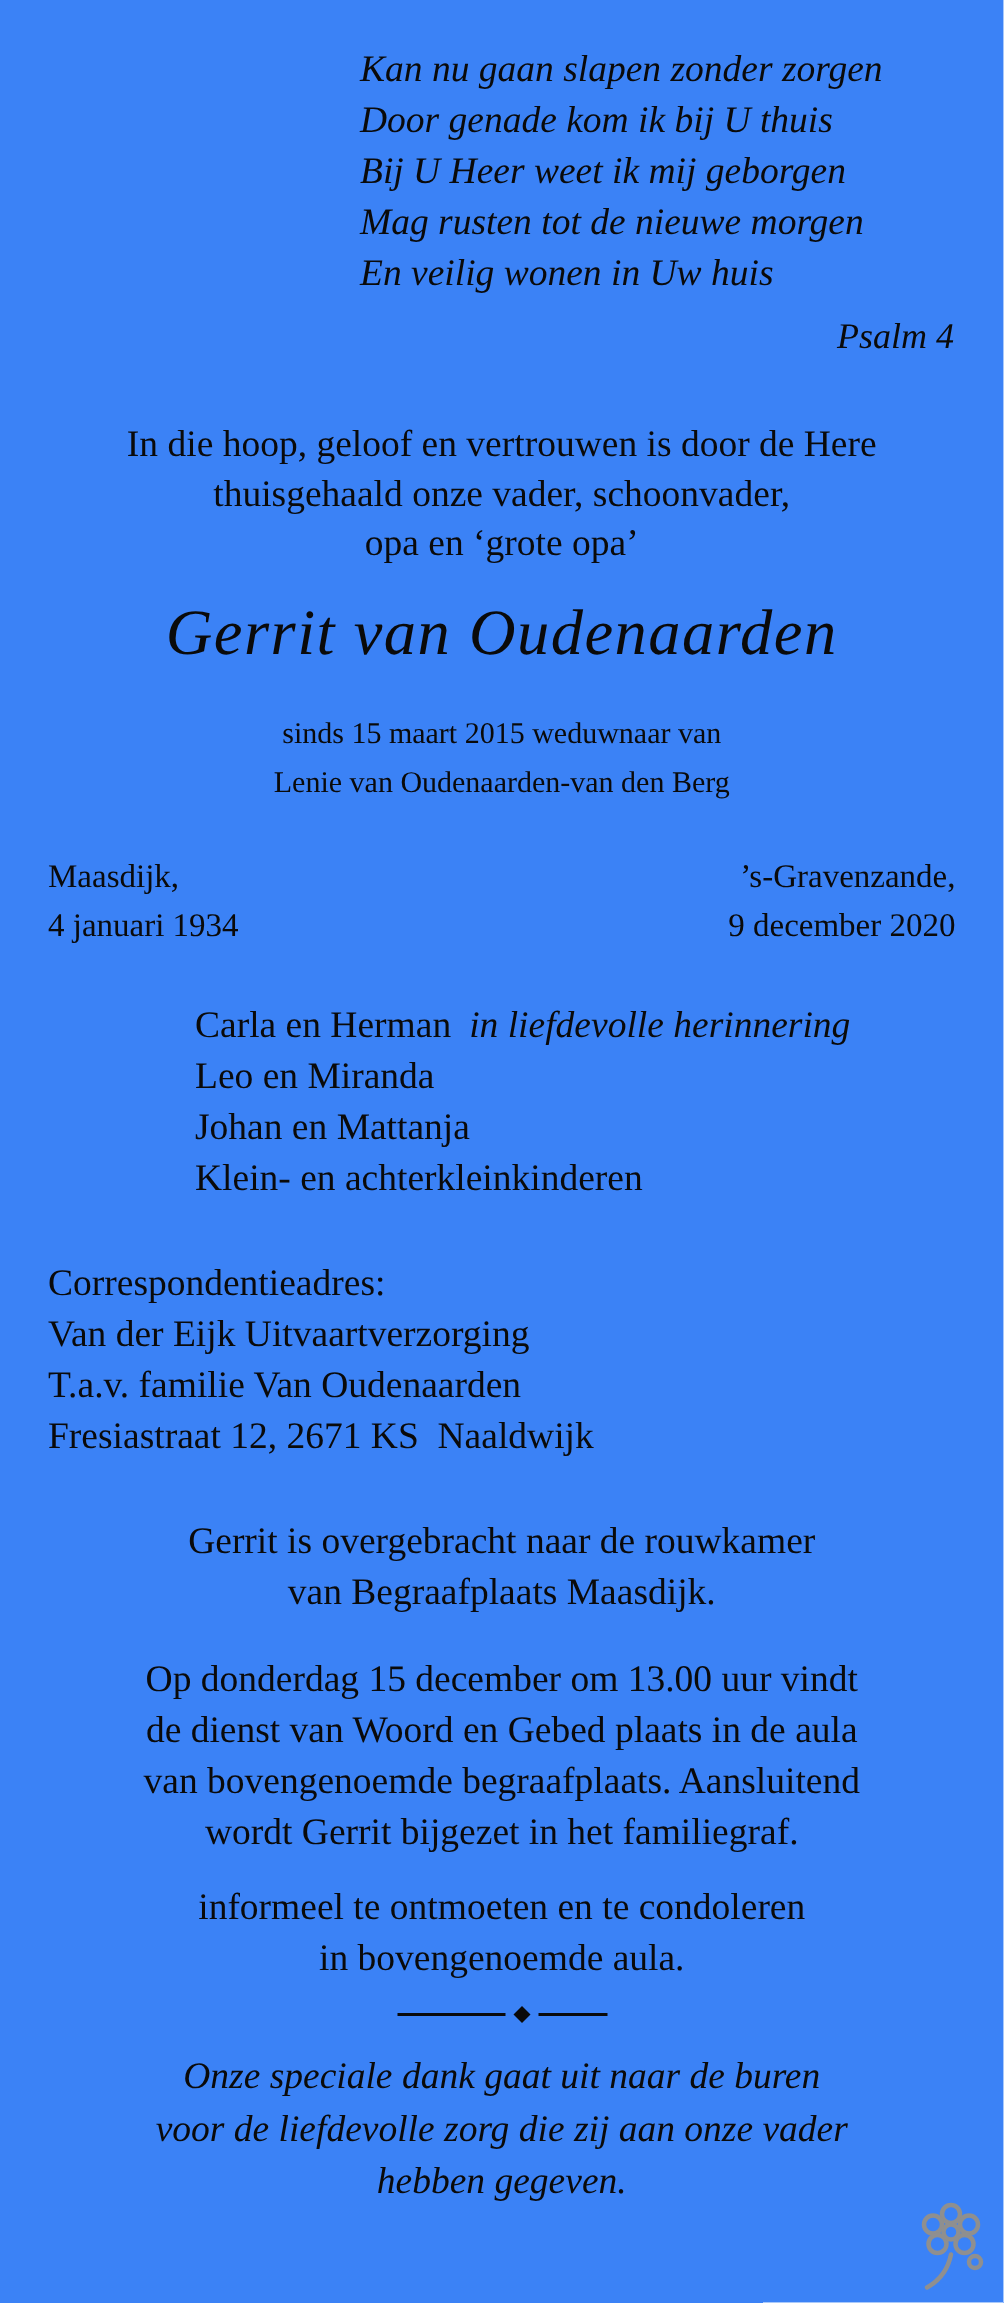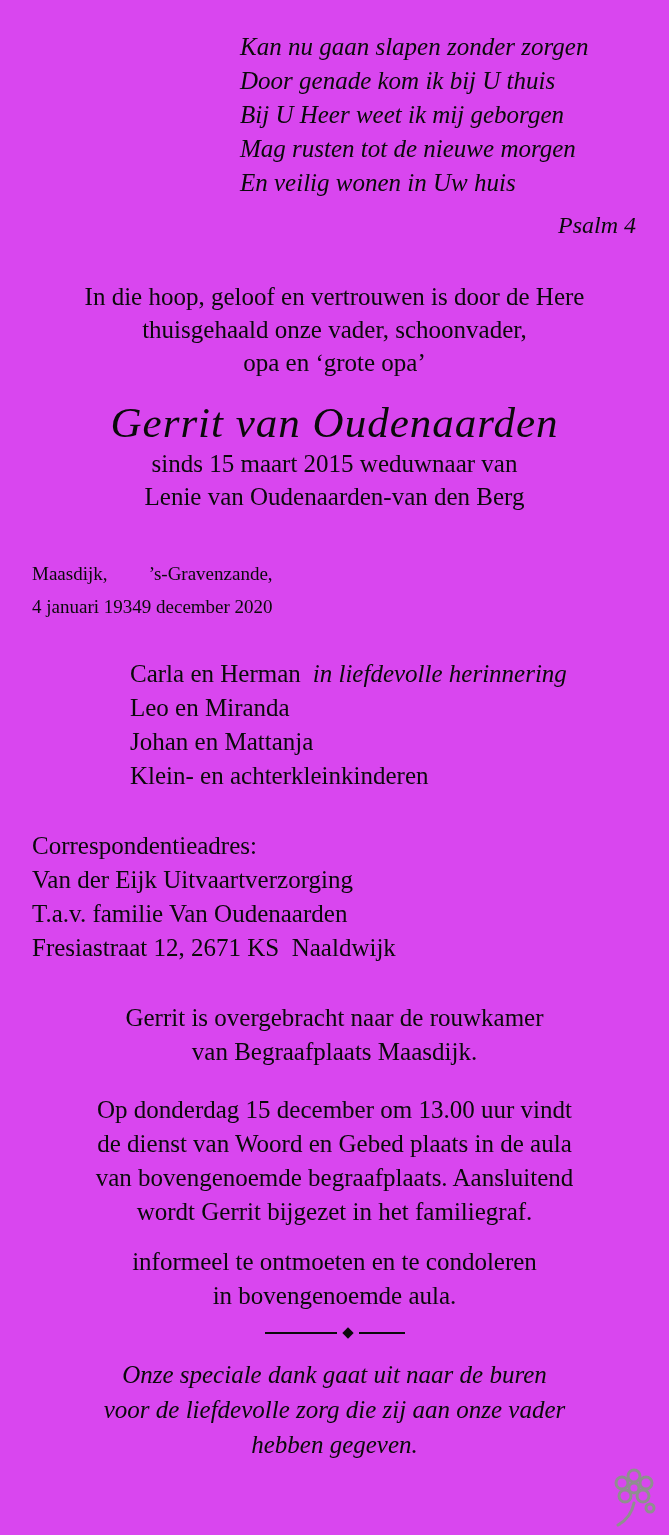--- a/index.html
+++ b/index.html
@@ -1,21 +1,21 @@
 <!DOCTYPE html>
 <html><head>
 <meta charset="utf-8">
 <style>
   html, body { margin: 0; padding: 0; background: #ffffff; }
   .page {
     position: relative;
     width: 669px;
     height: 1535px;
     margin: 0 auto;
-    background: #d946ef;
+    background: #3b82f6;
     color: #0a0a0a;
     font-family: "Liberation Serif", serif;
     overflow: hidden;
   }
   .poem {
     margin: 30px 33px 0 240px;
     font-style: italic;
     font-size: 25px;
     line-height: 34px;
   }
@@ -33,28 +33,29 @@
   }
   .deceased-name {
     text-align: center;
     font-style: italic;
     font-size: 43px;
     margin-top: 19px;
     letter-spacing: 1px;
   }
   .widower {
     text-align: center;
-    font-size: 25px;
+    margin-top: 26px;
+    font-size: 20px;
     line-height: 33px;
   }
   .dates {
     display: flex;
-    justify-content: flex-start;
-    margin: 44px 32px 0 32px;
-    font-size: 19px;
+    justify-content: space-between;
+    margin: 28px 32px 0 32px;
+    font-size: 22px;
     line-height: 33px;
   }
   .dates .right { text-align: right; }
   .family {
     margin: 34px 33px 0 130px;
     font-size: 25px;
     line-height: 34px;
   }
   .family .note {
     font-style: italic;

